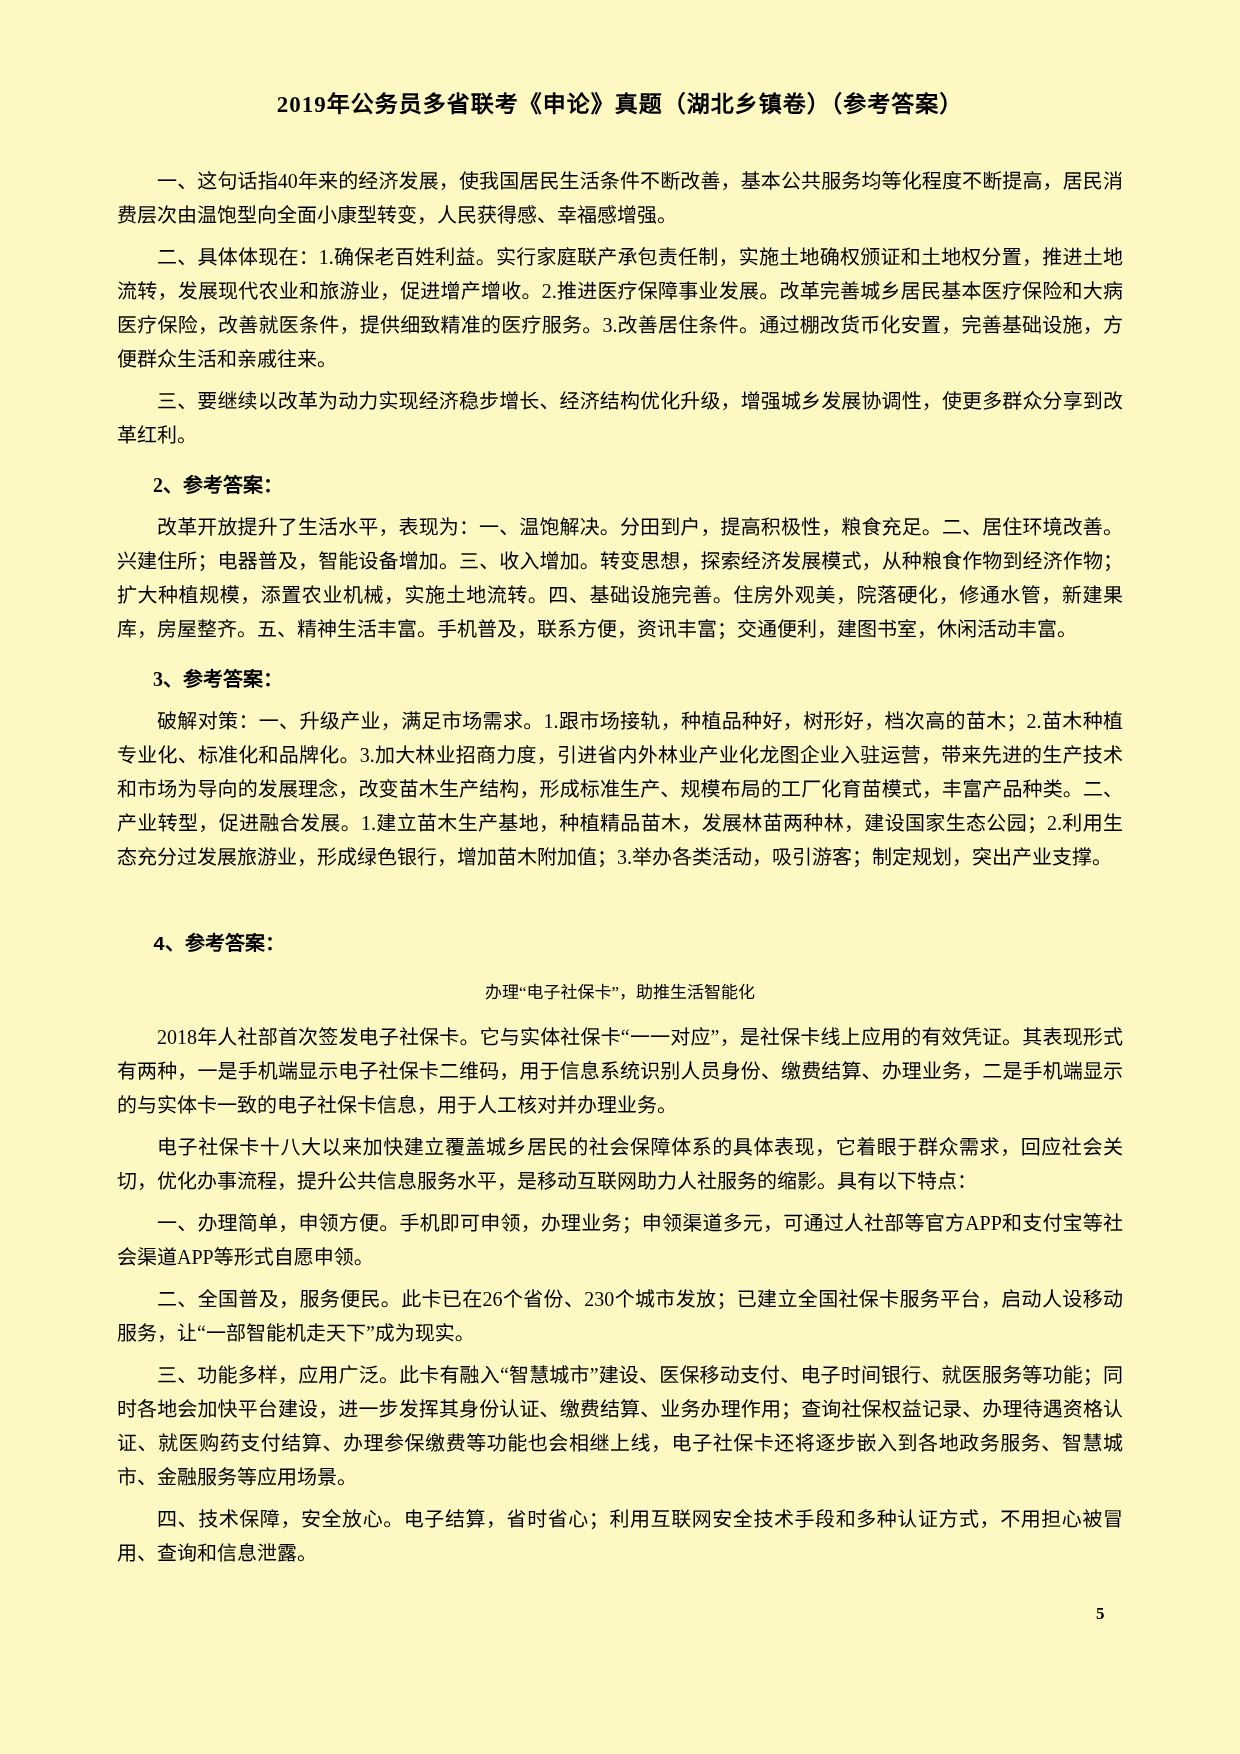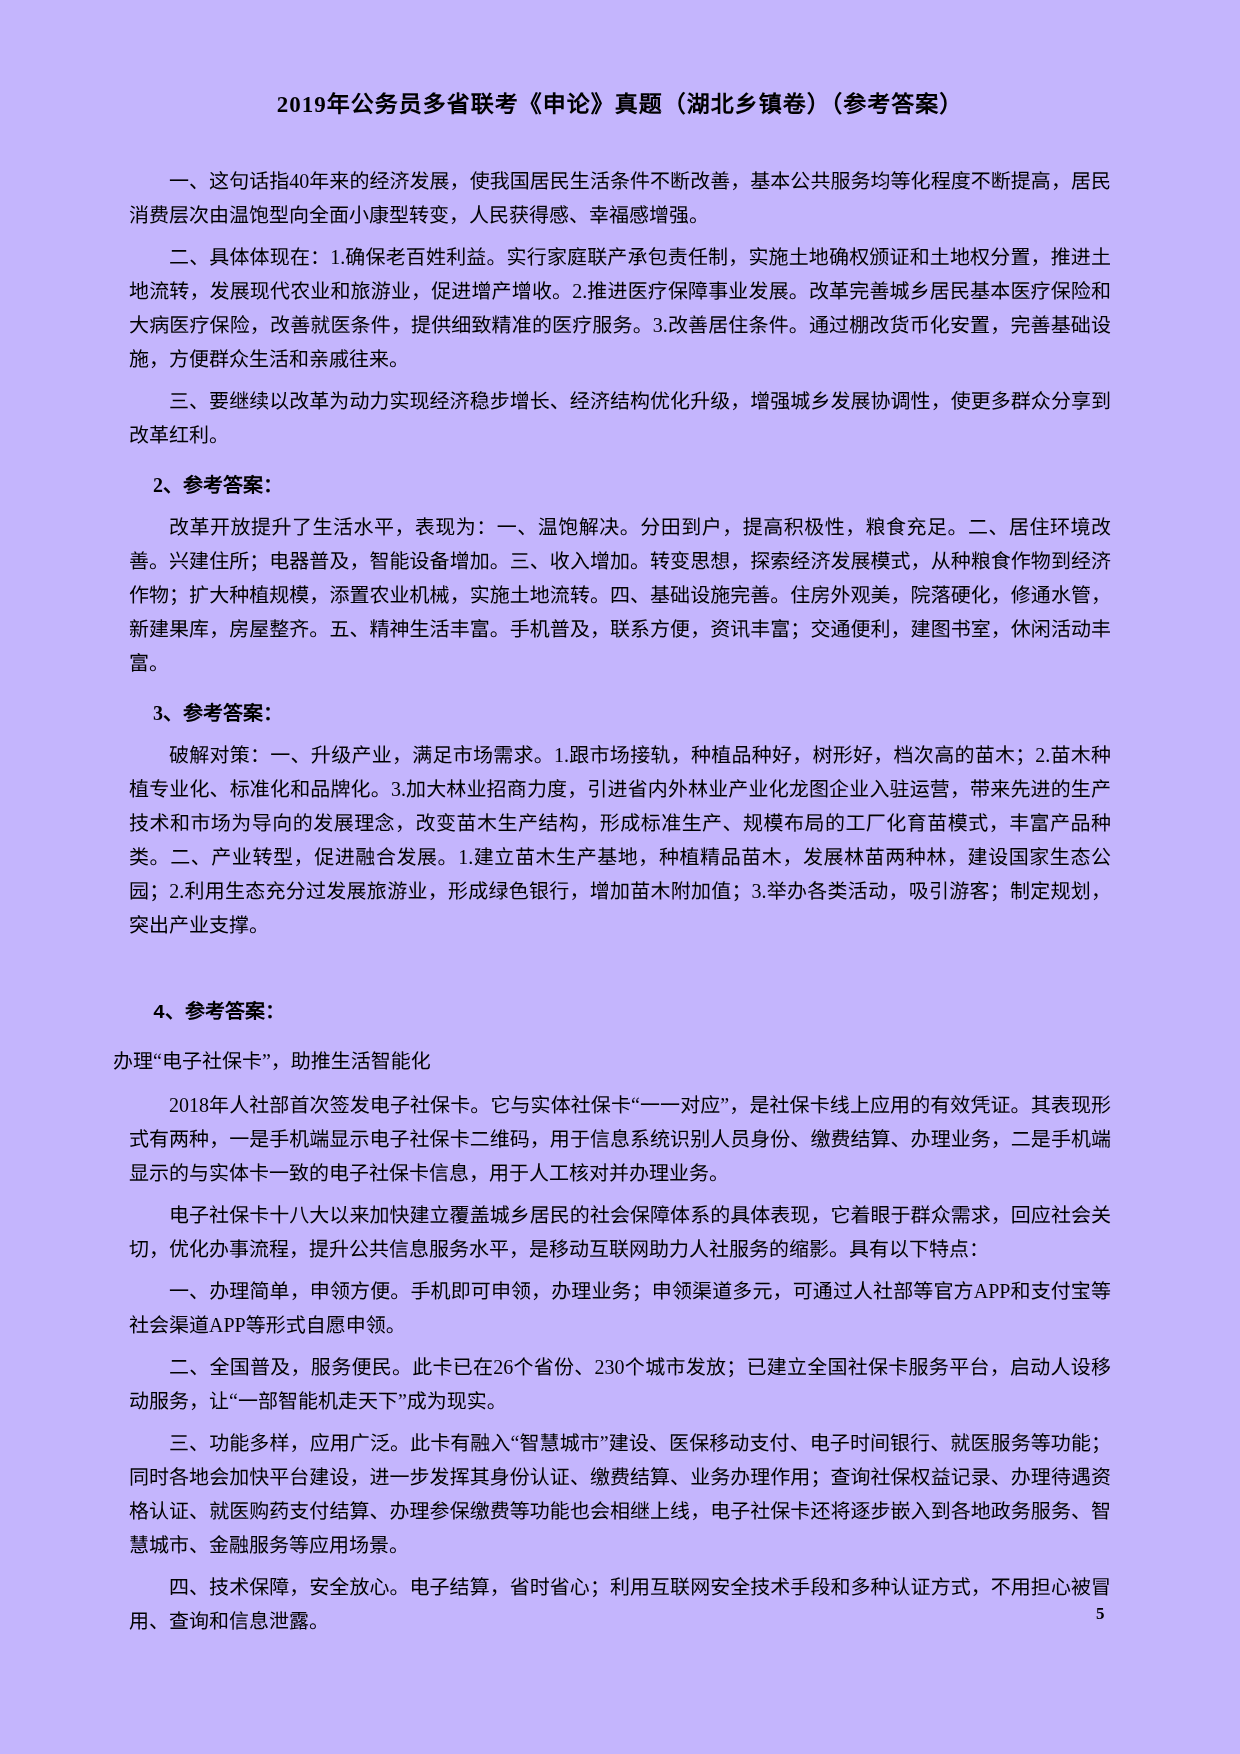--- a/index.html
+++ b/index.html
@@ -5,21 +5,21 @@
   html, body {
     margin: 0;
     padding: 0;
     background: #ffffff;
   }
   .page {
     position: relative;
     width: 1240px;
     height: 1754px;
     margin: 0 auto;
-    background: #c4b5fd;
+    background: #fef9c3;
     color: #000000;
     font-family: "Liberation Serif", "DejaVu Serif", serif;
     box-sizing: border-box;
     padding: 90px 113px 0 113px;
     overflow: hidden;
   }
   .doc-title {
     margin: 0;
     text-align: center;
     font-size: 23px;
@@ -31,39 +31,39 @@
     margin-top: 44px;
   }
   .sec-heading {
     margin: 16px 0 4px 0;
     font-size: 20px;
     font-weight: bold;
     text-indent: 2em;
     line-height: 34px;
   }
   .para {
-    margin: 8px 16px;
+    margin: 8px 4px;
     font-size: 20px;
     line-height: 34px;
     text-align: justify;
     text-indent: 2em;
     word-break: break-all;
   }
   .no-indent {
     text-indent: 0;
   }
   .gap-before {
     margin-top: 54px;
     font-family: Liberation Mono, monospace;
   }
   .letter-title {
     margin: 14px 0 10px 0;
-    font-size: 20px;
+    font-size: 17px;
     line-height: 34px;
-    text-align: left;
+    text-align: center;
   }
   .page-number {
     position: absolute;
     top: 1604px;
     left: 1096px;
     font-size: 17px;
     font-weight: bold;
     line-height: 20px;
   }
 </style>

